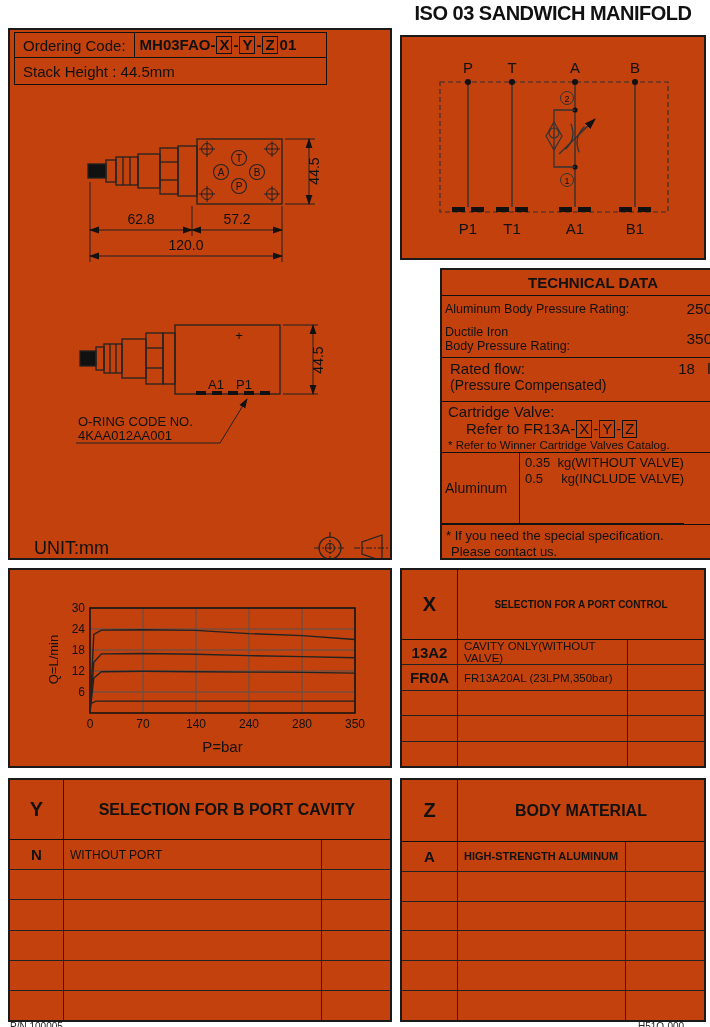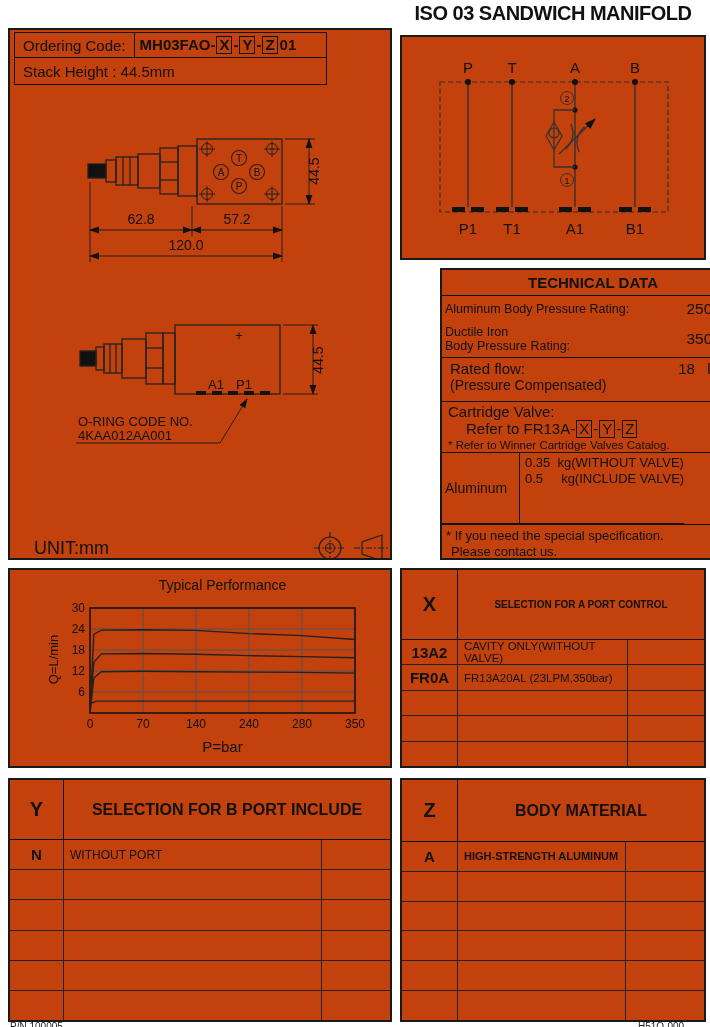--- a/index.html
+++ b/index.html
@@ -330,21 +330,20 @@
       <div class="t-w-desc"></div>
     </div>
   </div>
   <div class="t-foot">
     <div>* If you need the special specification.</div>
     <div style="padding-left:5px">Please contact us.</div>
   </div>
 </div>
 
 <div class="panel chart">
-  <div class="chart-title">Typical Performance</div>
   <div class="chart-ylabel">Q=L/min</div>
   <div class="chart-xlabel">P=bar</div>
   <svg id="plot-svg" width="380" height="196" viewBox="0 0 380 196" style="position:absolute;left:0;top:0">
       <line x1="80" y1="122" x2="345" y2="122" stroke="#555" stroke-width="1"></line>
       <line x1="80" y1="101" x2="345" y2="101" stroke="#555" stroke-width="1"></line>
       <line x1="80" y1="80" x2="345" y2="80" stroke="#555" stroke-width="1"></line>
       <line x1="80" y1="59" x2="345" y2="59" stroke="#555" stroke-width="1"></line>
       <line x1="80" y1="38" x2="345" y2="38" stroke="#555" stroke-width="1"></line>
       <line x1="133" y1="38" x2="133" y2="143" stroke="#555" stroke-width="1"></line>
       <line x1="186" y1="38" x2="186" y2="143" stroke="#555" stroke-width="1"></line>
@@ -398,21 +397,21 @@
   <div class="sel-row">
       <div class="sel-code"></div>
       <div class="sel-desc"></div>
       <div class="sel-extra"></div>
     </div>
 </div>
 
 <div class="panel sel y-tbl" style="left:8px; top:778px; width:384px; height:244px;">
   <div class="sel-hdr">
     <div class="sel-hdr-code">Y</div>
-    <div class="sel-hdr-title" style="font-size:16px">SELECTION FOR B PORT INCLUDE</div>
+    <div class="sel-hdr-title" style="font-size:16px">SELECTION FOR B PORT CAVITY</div>
   </div>
   <div class="sel-row">
       <div class="sel-code">N</div>
       <div class="sel-desc">WITHOUT PORT</div>
       <div class="sel-extra"></div>
     </div>
   <div class="sel-row">
       <div class="sel-code"></div>
       <div class="sel-desc"></div>
       <div class="sel-extra"></div>

